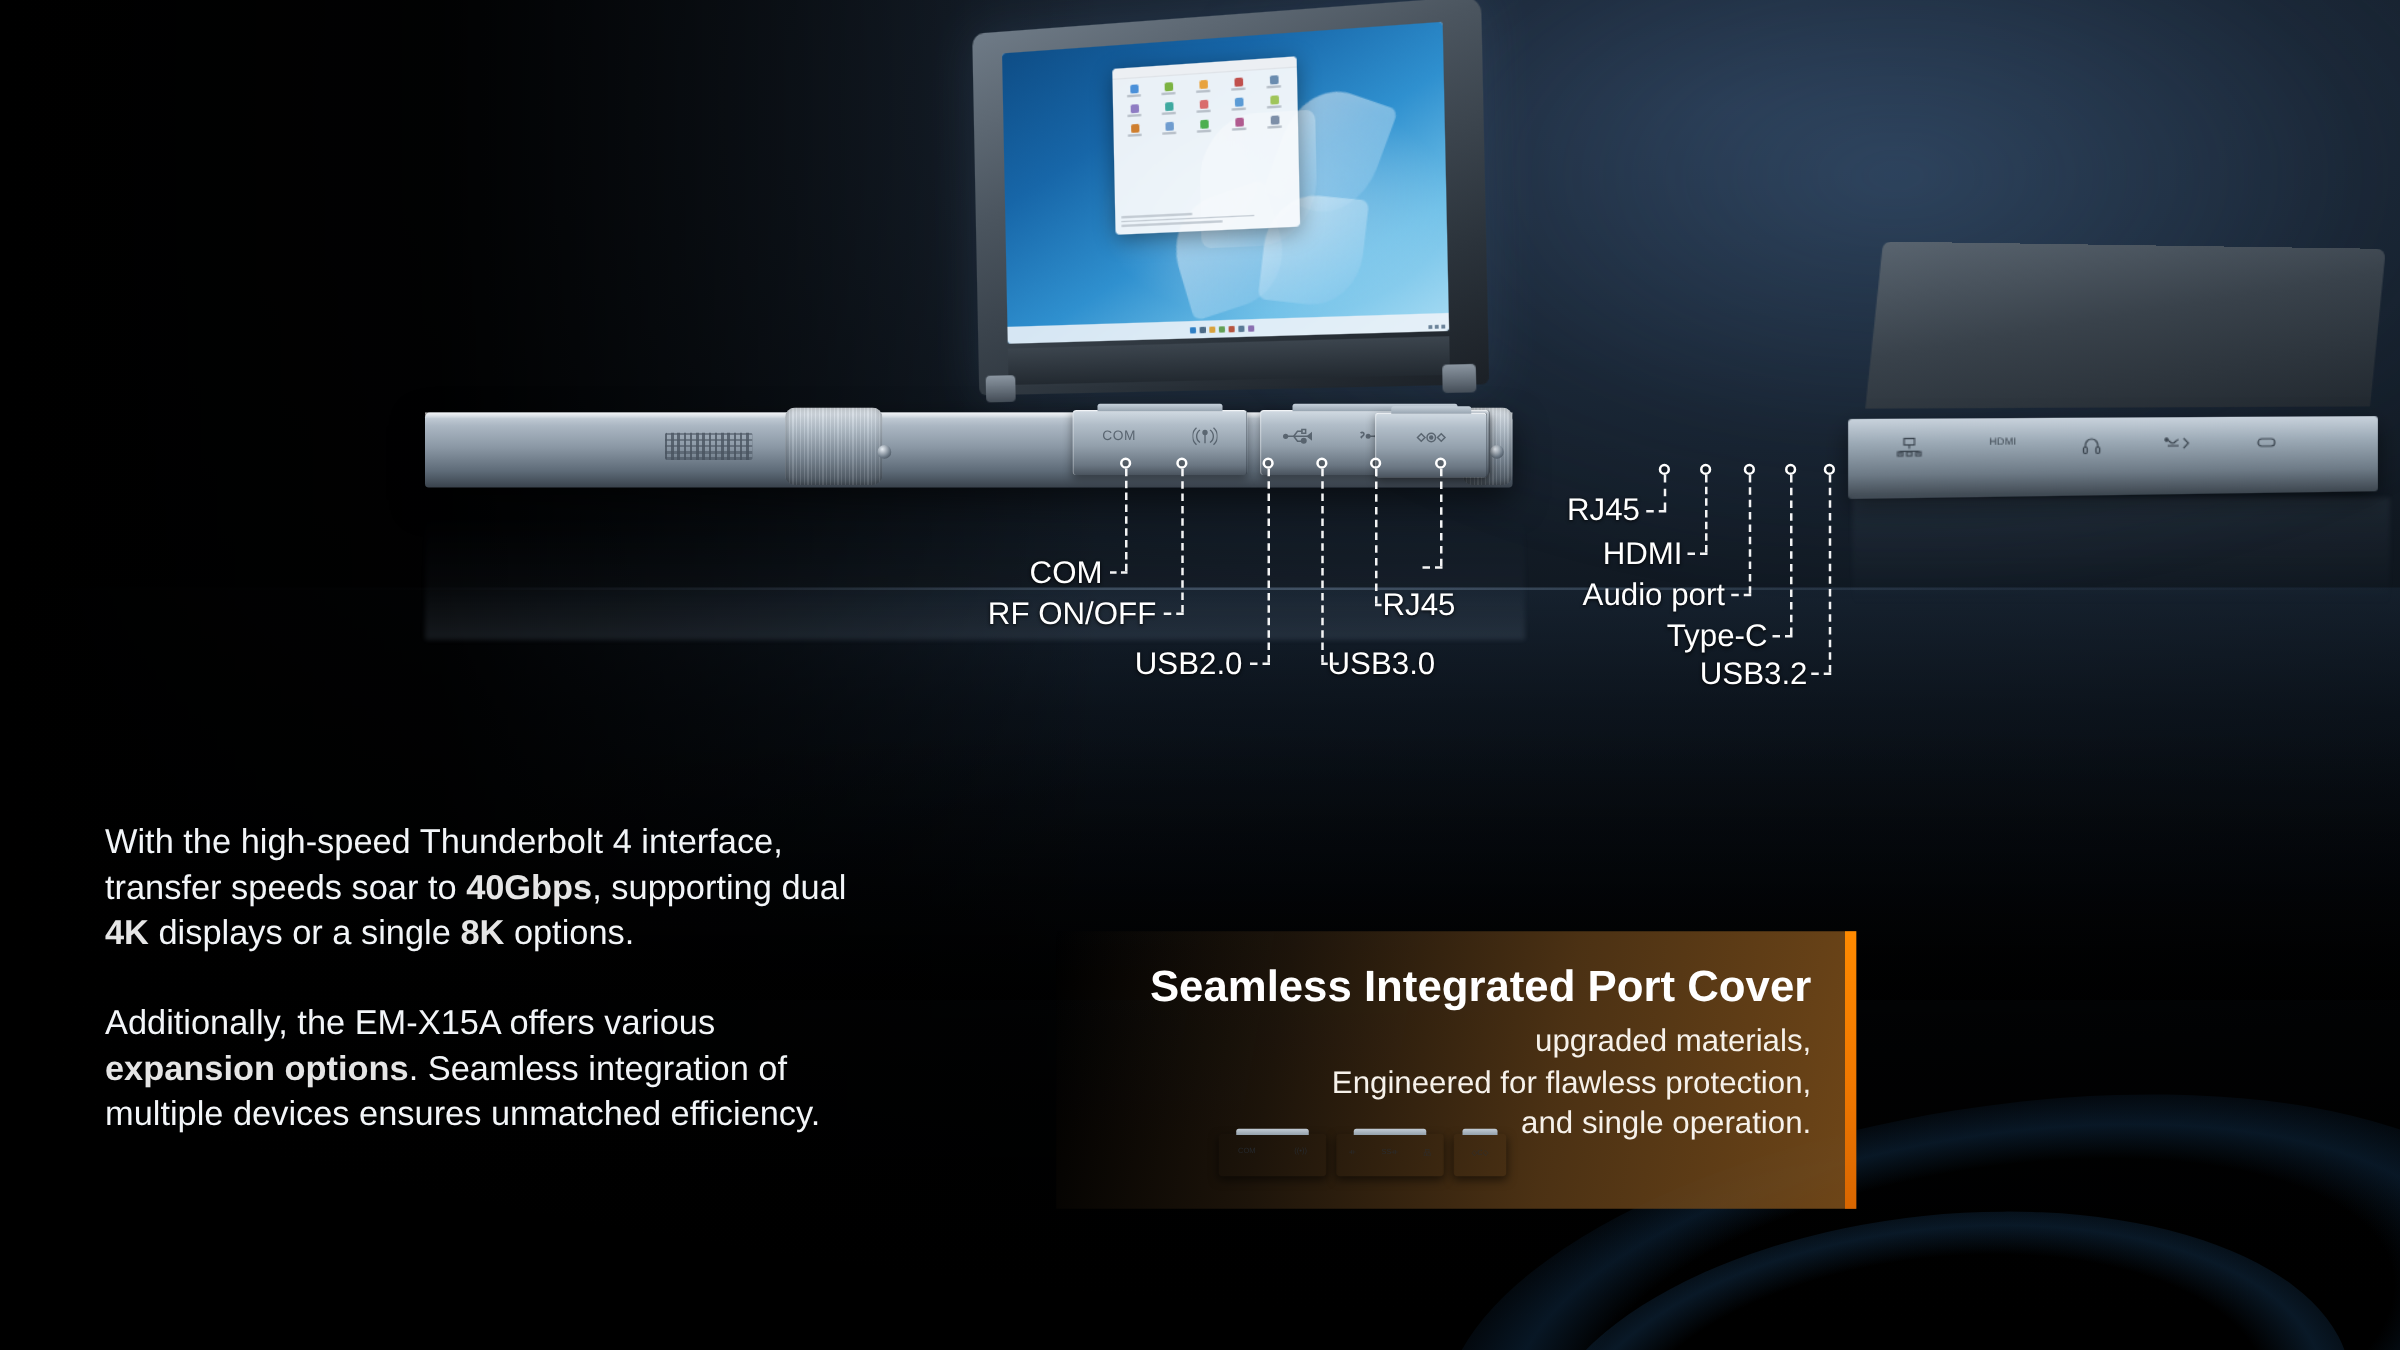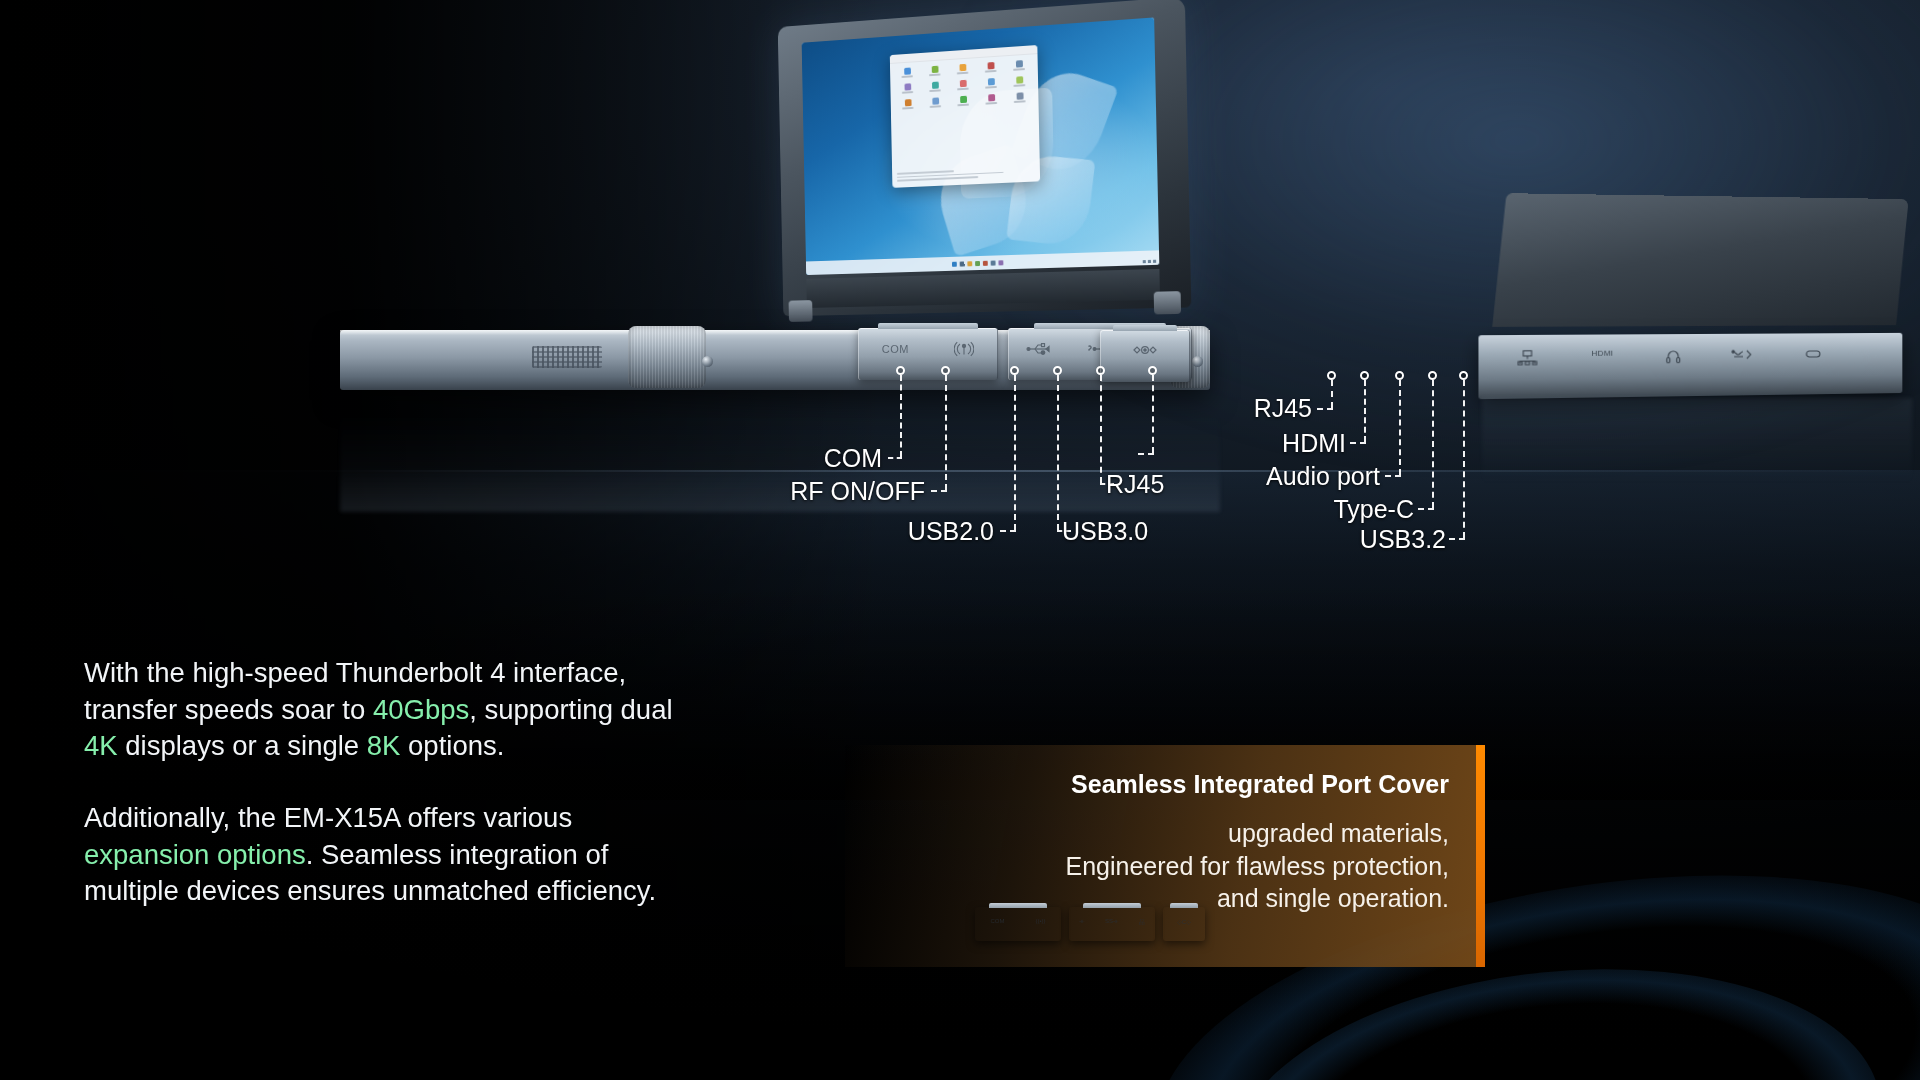--- a/index.html
+++ b/index.html
@@ -72,21 +72,21 @@
   }
 
   
   .para {
     position:absolute; left:84px;
     font-size:27.5px; line-height:1.33; color:#f2f5f8;
     font-weight:400; width:620px;
   }
   .para.p1 { top:655px; }
   .para.p2 { top:800px; }
-  .accent { color:#86efac; }
+  .accent { color:#e5e5e5;font-weight:bold; }
 
   
   .device-wrap { position:absolute; left:0; top:0; width:100%; height:100%; }
 
   
   .lid {
     position:absolute; left:770px; top:12px; width:420px; height:300px;
     transform: perspective(1400px) rotateY(-14deg) rotateZ(-1.2deg);
     transform-origin:bottom center;
   }
@@ -253,21 +253,21 @@
   .panel {
     position:absolute; left:845px; top:745px; width:640px; height:222px;
     background:linear-gradient(100deg, rgba(18,14,10,0) 0%, rgba(52,36,18,.55) 28%, rgba(92,60,24,.82) 62%, rgba(120,76,26,.92) 100%);
   }
   .panel-bar {
     position:absolute; right:0; top:0; width:9px; height:100%;
     background:linear-gradient(180deg,#FF8A00 0%, #F07800 55%, #D96600 100%);
   }
   .panel-title {
     position:absolute; right:36px; top:25px;
-    font-size:25px; font-weight:700; color:#fff; white-space:nowrap;
+    font-size:35px; font-weight:700; color:#fff; white-space:nowrap;
     font-stretch:condensed;
   }
   .panel-body {
     position:absolute; right:36px; top:72px;
     font-size:25px; line-height:1.30; color:#f6f1ea; text-align:right;
     font-weight:400;
   }
   .cover-imgs {
     position:absolute; left:130px; bottom:26px; display:flex; gap:8px; align-items:flex-end;
   }

